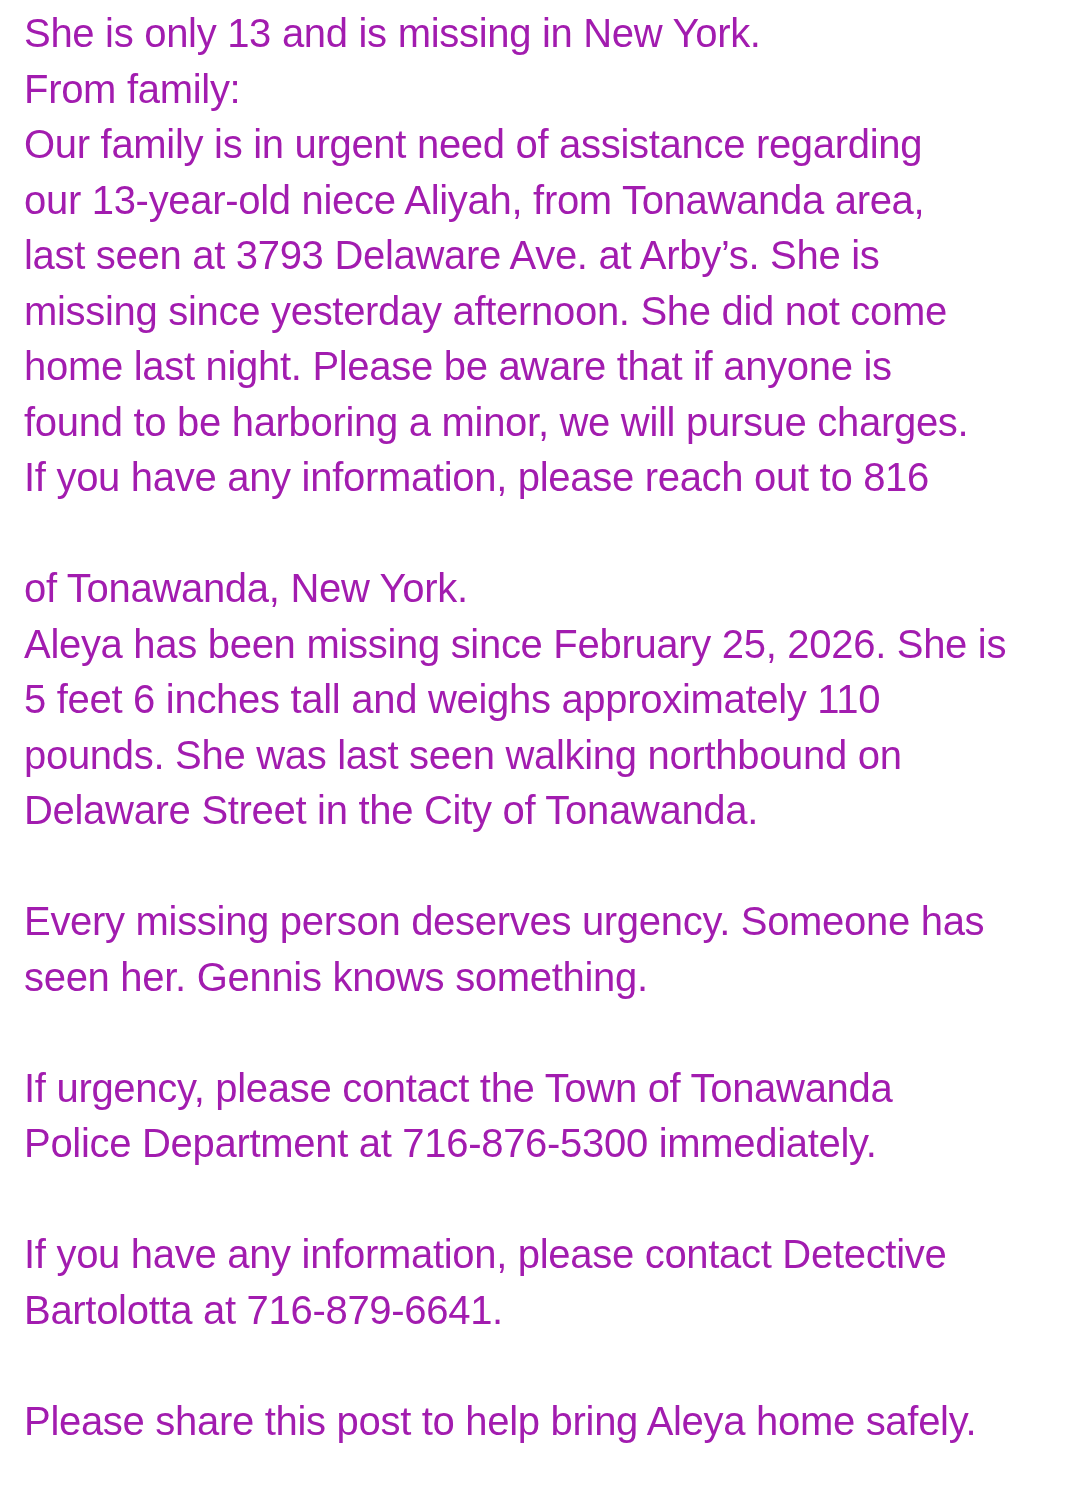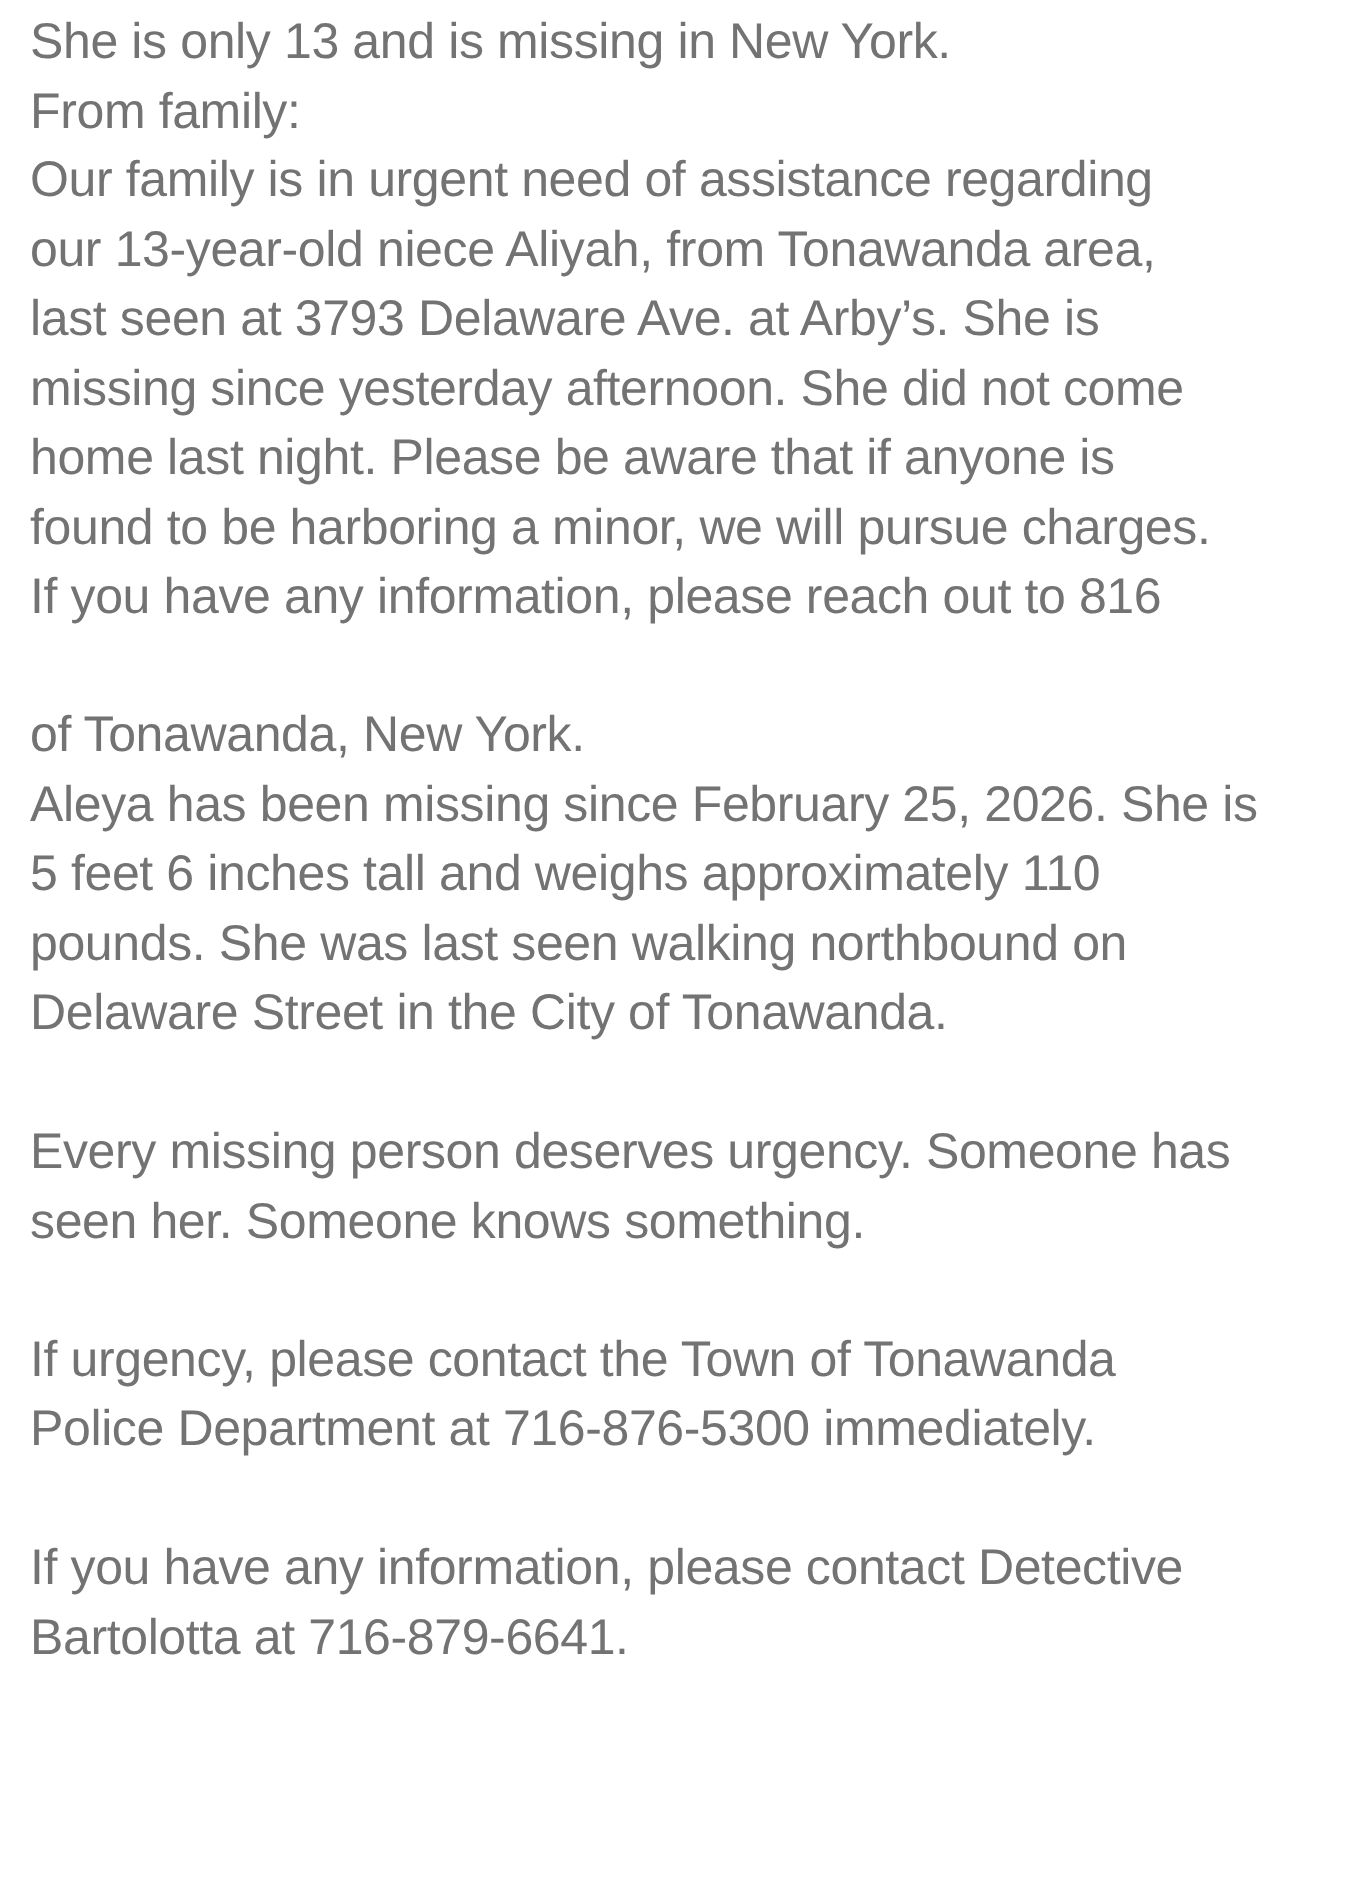--- a/index.html
+++ b/index.html
@@ -12,21 +12,21 @@
     height: 1506px;
     overflow: hidden;
   }
   .post-text {
     box-sizing: border-box;
     padding: 6px 18px 0 24px;
     font-family: "Liberation Sans", sans-serif;
     font-size: 40px;
     line-height: 55.5px;
     letter-spacing: -0.3px;
-    color: #737373;
+    color: #a21caf;
     font-weight: 400;
   }
   .text-line {
     white-space: nowrap;
     height: 55.5px;
   }
 </style>
 </head>
 <body>
 
@@ -41,21 +41,22 @@
   <div class="text-line">found to be harboring a minor, we will pursue charges.</div>
   <div class="text-line">If you have any information, please reach out to 816</div>
   <div class="text-line"></div>
   <div class="text-line">of Tonawanda, New York.</div>
   <div class="text-line">Aleya has been missing since February 25, 2026. She is</div>
   <div class="text-line">5 feet 6 inches tall and weighs approximately 110</div>
   <div class="text-line">pounds. She was last seen walking northbound on</div>
   <div class="text-line">Delaware Street in the City of Tonawanda.</div>
   <div class="text-line"></div>
   <div class="text-line">Every missing person deserves urgency. Someone has</div>
-  <div class="text-line">seen her. Someone knows something.</div>
+  <div class="text-line">seen her. Gennis knows something.</div>
   <div class="text-line"></div>
   <div class="text-line">If urgency, please contact the Town of Tonawanda</div>
   <div class="text-line">Police Department at 716-876-5300 immediately.</div>
   <div class="text-line"></div>
   <div class="text-line">If you have any information, please contact Detective</div>
   <div class="text-line">Bartolotta at 716-879-6641.</div>
   <div class="text-line"></div>
+  <div class="text-line">Please share this post to help bring Aleya home safely.</div>
 </div>
 
 </body></html>

